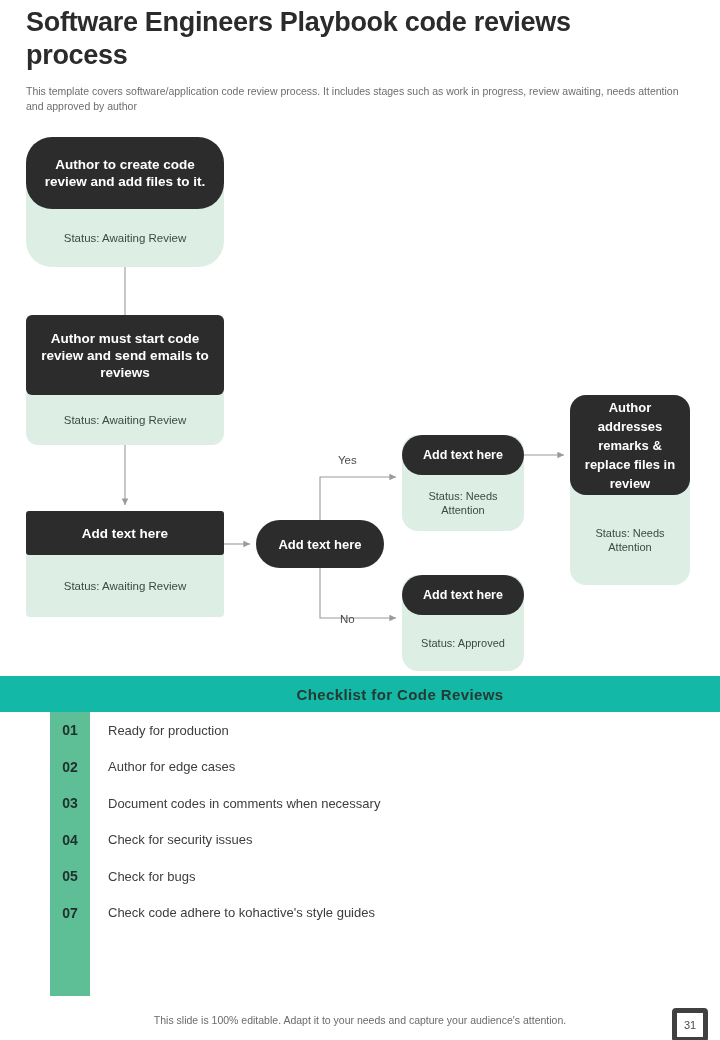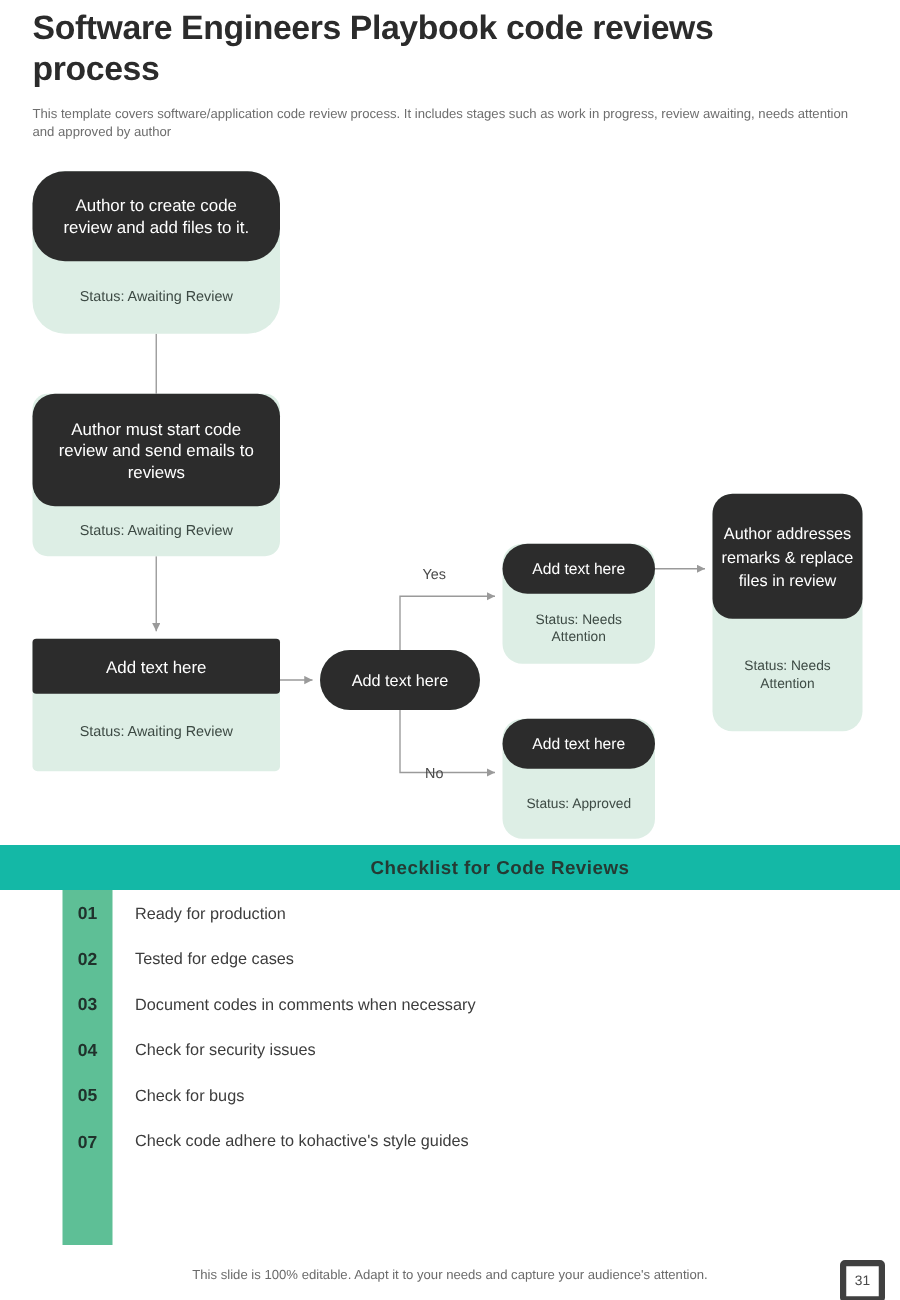--- a/index.html
+++ b/index.html
@@ -64,21 +64,21 @@
     flex-direction: column;
     align-items: center;
   }
   .node.round { border-radius: 26px; }
   .node.soft  { border-radius: 12px; }
   .node.sq    { border-radius: 4px; }
 
   .node .pill {
     background: #2c2c2c;
     color: #ffffff;
-    font-weight: normal;
+    font-weight: bold;
     display: flex;
     align-items: center;
     justify-content: center;
     text-align: center;
     box-sizing: border-box;
     width: 100%;
   }
   .node .pill.r-full { border-radius: 26px; }
   .node .pill.r-mid  { border-radius: 16px; }
   .node .pill.r-sm   { border-radius: 4px; }
@@ -102,22 +102,22 @@
   #node-author-create .pill {
     height: 72px; font-size: 13.5px; line-height: 17px;
     border-radius: 26px; padding: 0 14px;
   }
   #node-author-create .status { font-size: 11.5px; }
 
   #node-author-start {
     left: 26px; top: 190px; width: 198px; height: 130px;
   }
   #node-author-start .pill {
-    height: 90px; font-size: 13.5px; line-height: 17px;
-    border-radius: 18px; padding: 0 10px;
+    height: 80px; font-size: 13.5px; line-height: 17px;
+    border-radius: 6px; padding: 0 10px;
   }
   #node-author-start .status { font-size: 11.5px; }
 
   #node-wip {
     left: 26px; top: 386px; width: 198px; height: 106px;
     border-radius: 4px;
   }
   #node-wip .pill {
     height: 44px; font-size: 13.5px; border-radius: 3px;
   }
@@ -311,21 +311,21 @@
 
 <div class="checklist-bar"></div>
 
 <div class="checklist">
   <div class="check-row">
     <span class="check-num">01</span>
     <span class="check-text">Ready for production</span>
   </div>
   <div class="check-row">
     <span class="check-num">02</span>
-    <span class="check-text">Tested for edge cases</span>
+    <span class="check-text">Author for edge cases</span>
   </div>
   <div class="check-row">
     <span class="check-num">03</span>
     <span class="check-text">Document codes in comments when necessary</span>
   </div>
   <div class="check-row">
     <span class="check-num">04</span>
     <span class="check-text">Check for security issues</span>
   </div>
   <div class="check-row">

